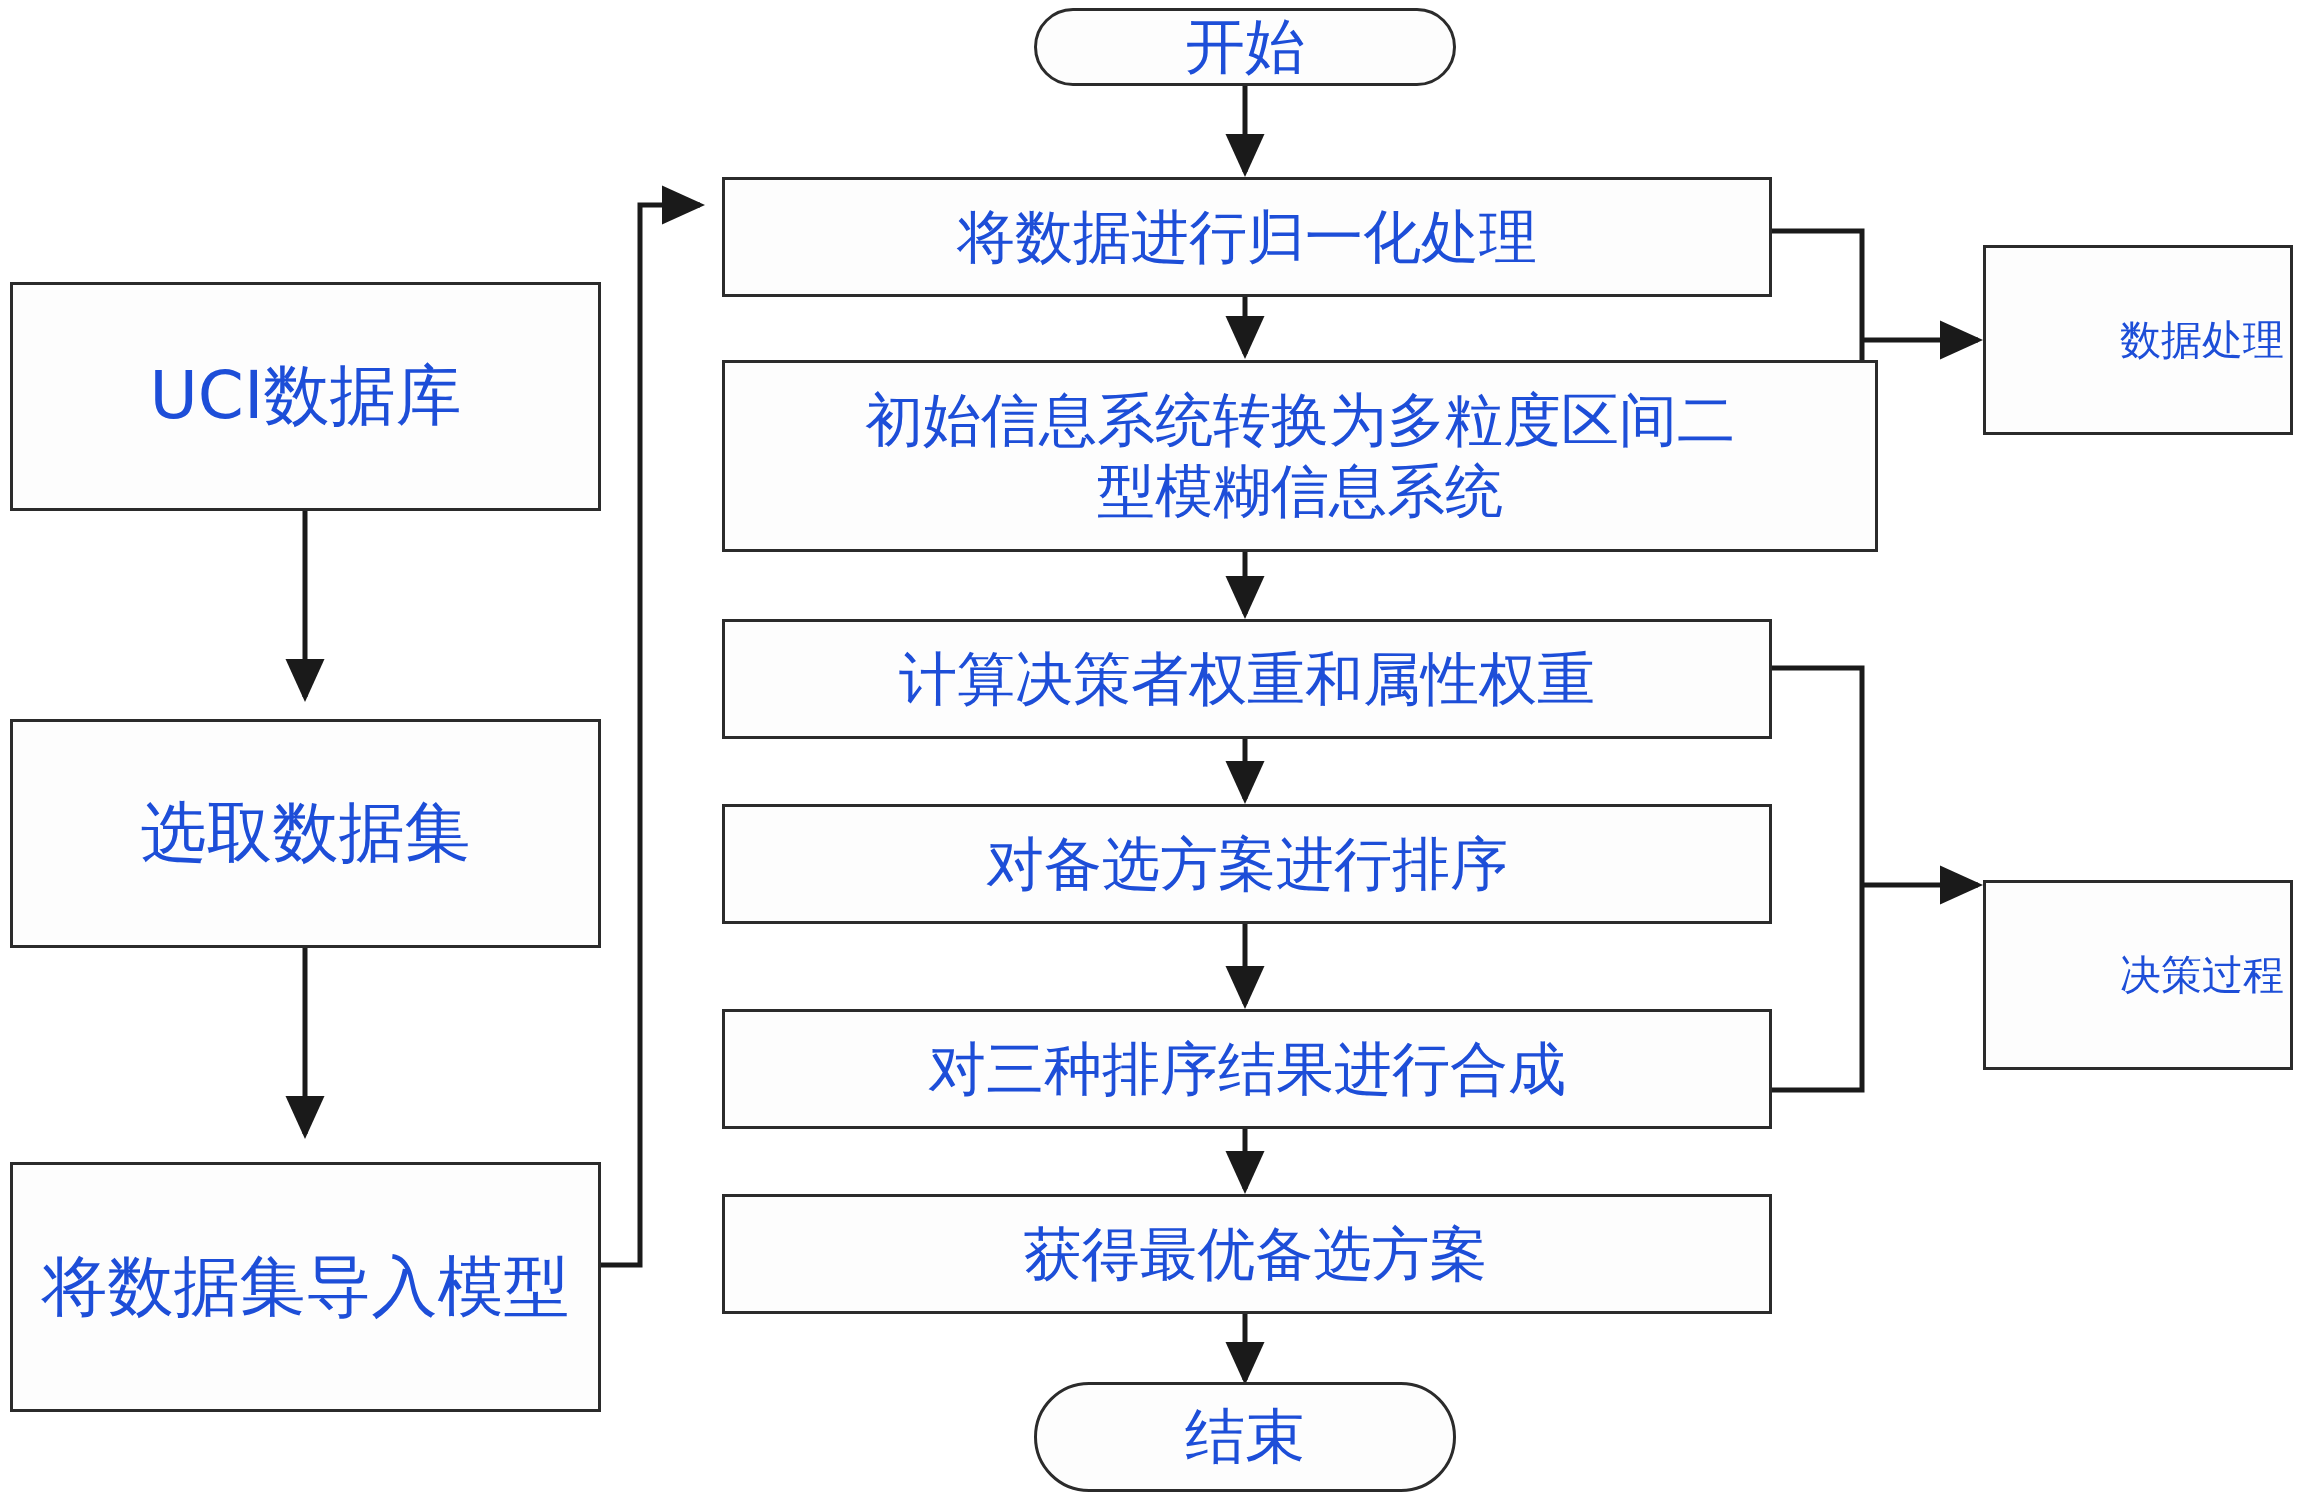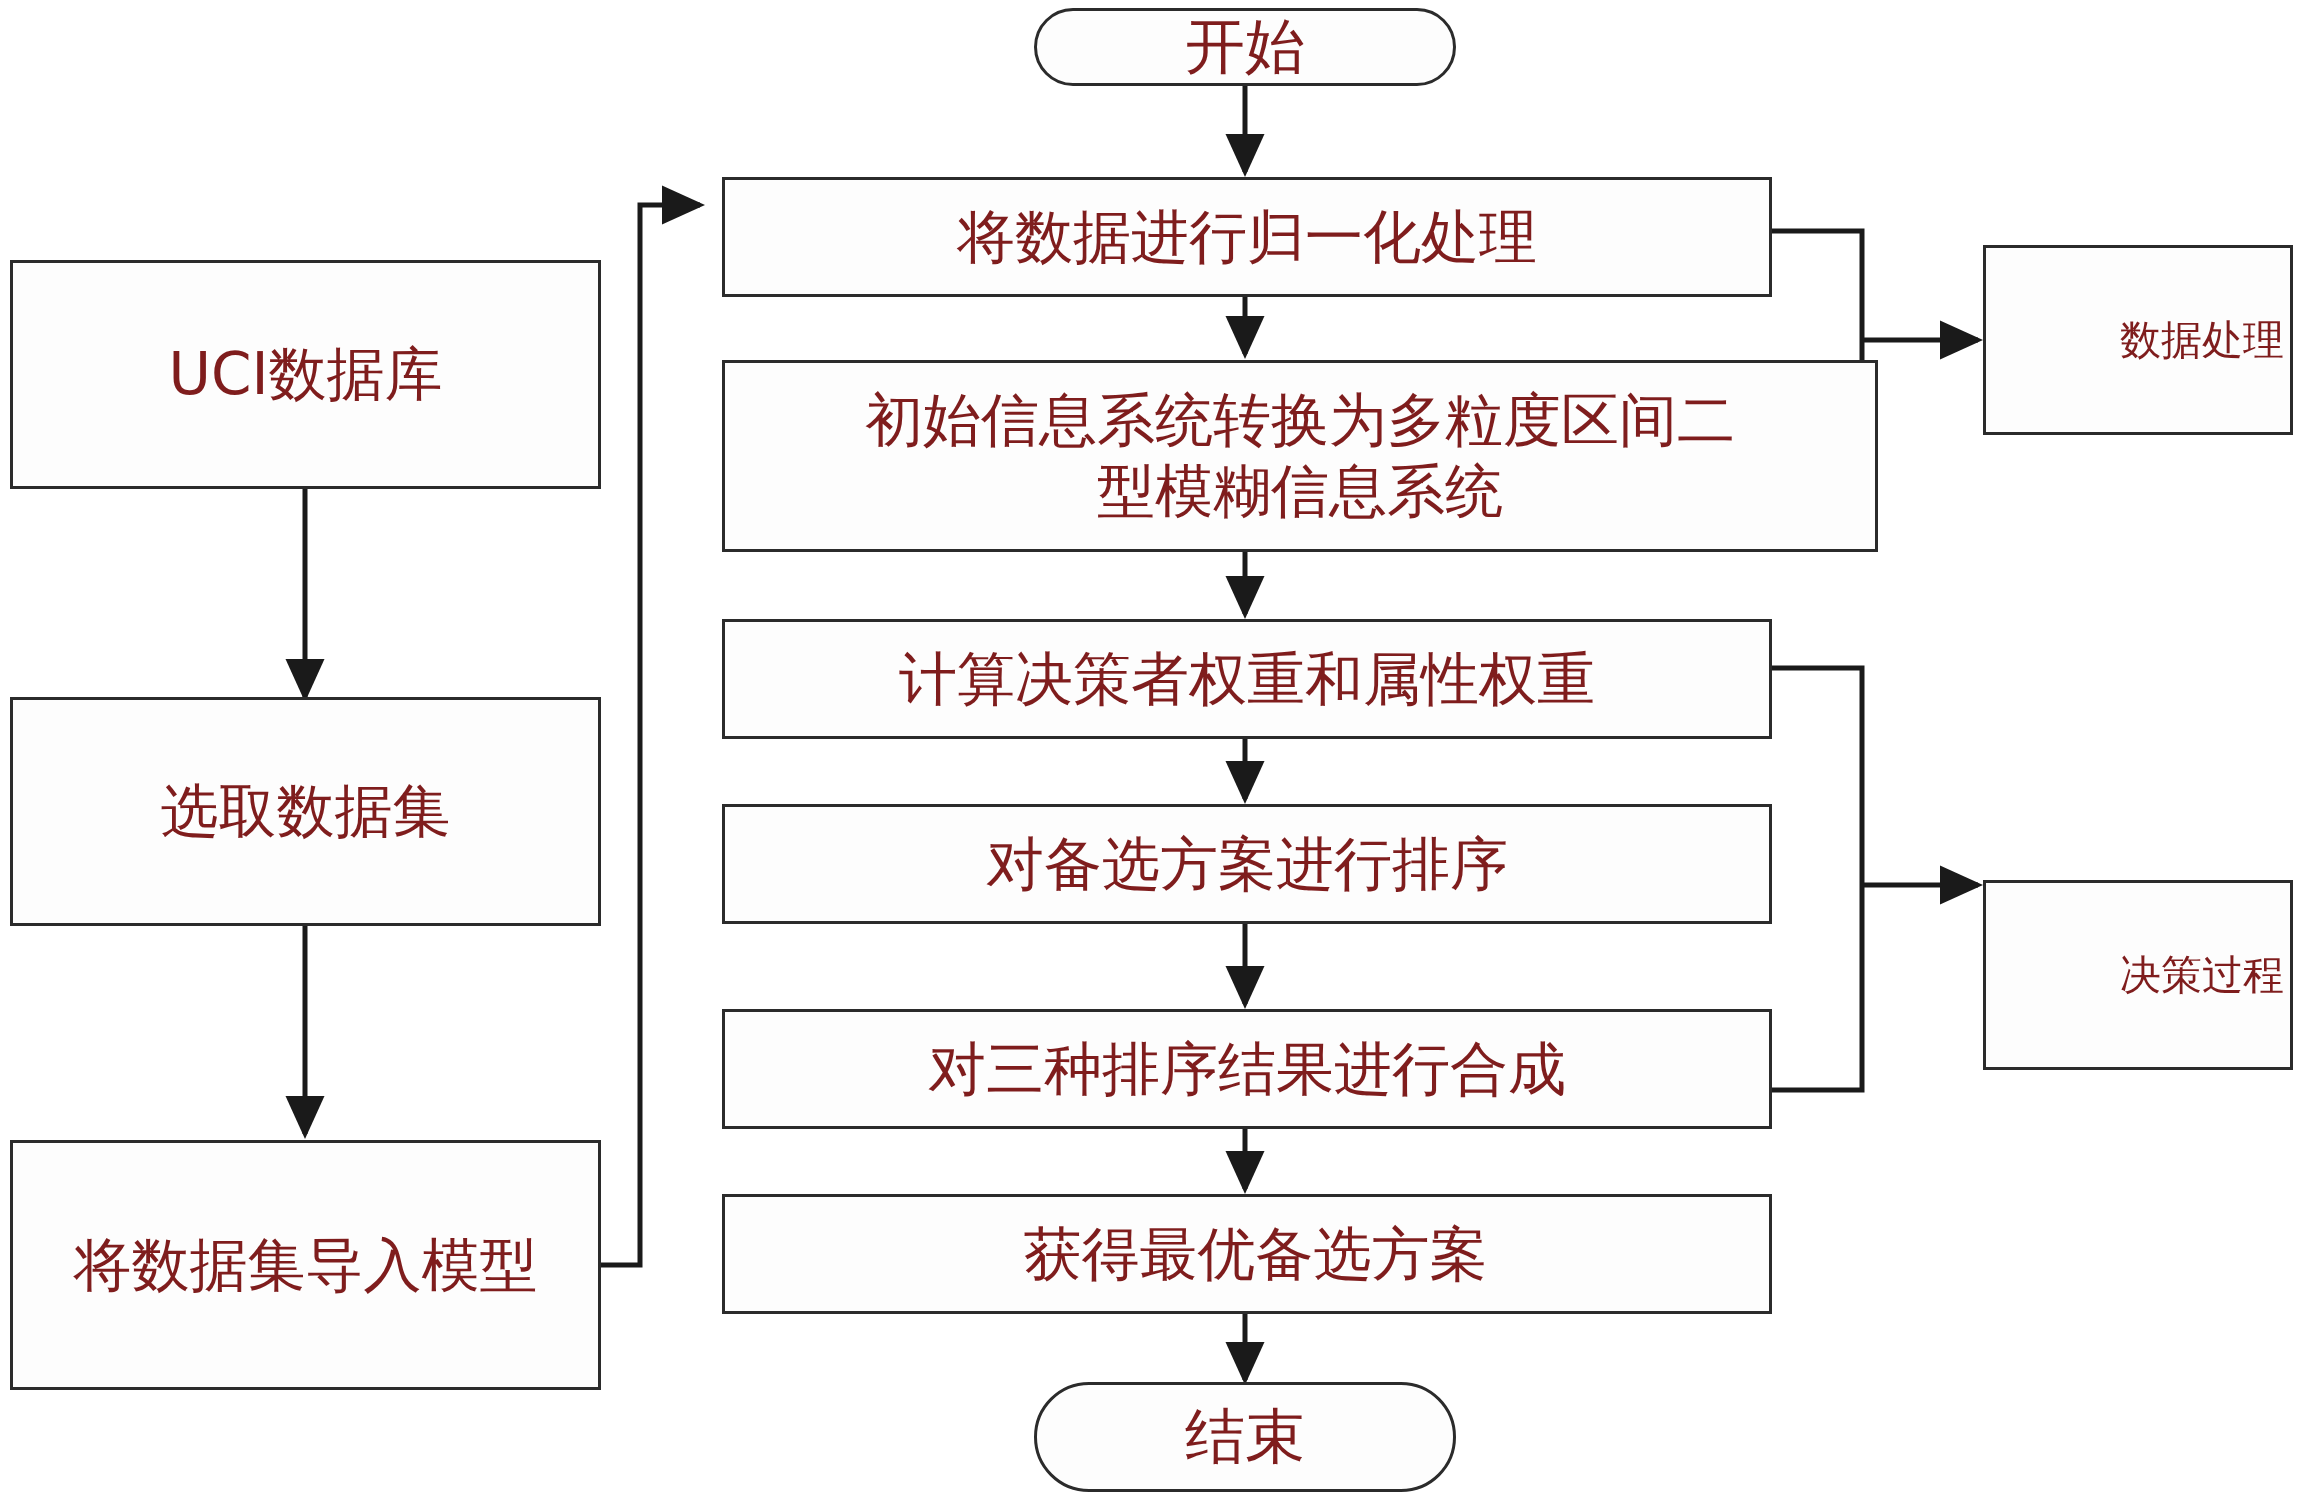--- a/index.html
+++ b/index.html
@@ -25,35 +25,35 @@
   }
   .node {
     position: absolute;
     box-sizing: border-box;
     background: #fdfdfd;
     border: 3px solid #2b2b2b;
     display: flex;
     align-items: center;
     justify-content: center;
     text-align: center;
-    color: #7f1d1d;
+    color: #1d4ed8;
     line-height: 1.22;
     z-index: 2;
   }
   .node.terminal {
     border-radius: 60px;
     border-width: 3px;
   }
   .node .label {
     display: block;
     white-space: pre-line;
     padding: 0 6px;
   }
   .f-start   { font-size: 60px; }
-  .f-left    { font-size: 58px; }
+  .f-left    { font-size: 66px; margin-top: 22px; }
   .f-main    { font-size: 58px; }
   .f-side    { font-size: 41px; justify-content: flex-end; }
 </style>
 </head>
 <body>
 
 <div id="canvas">
 
   <svg id="wires" viewBox="0 0 2303 1502" xmlns="http://www.w3.org/2000/svg">
     <defs>

